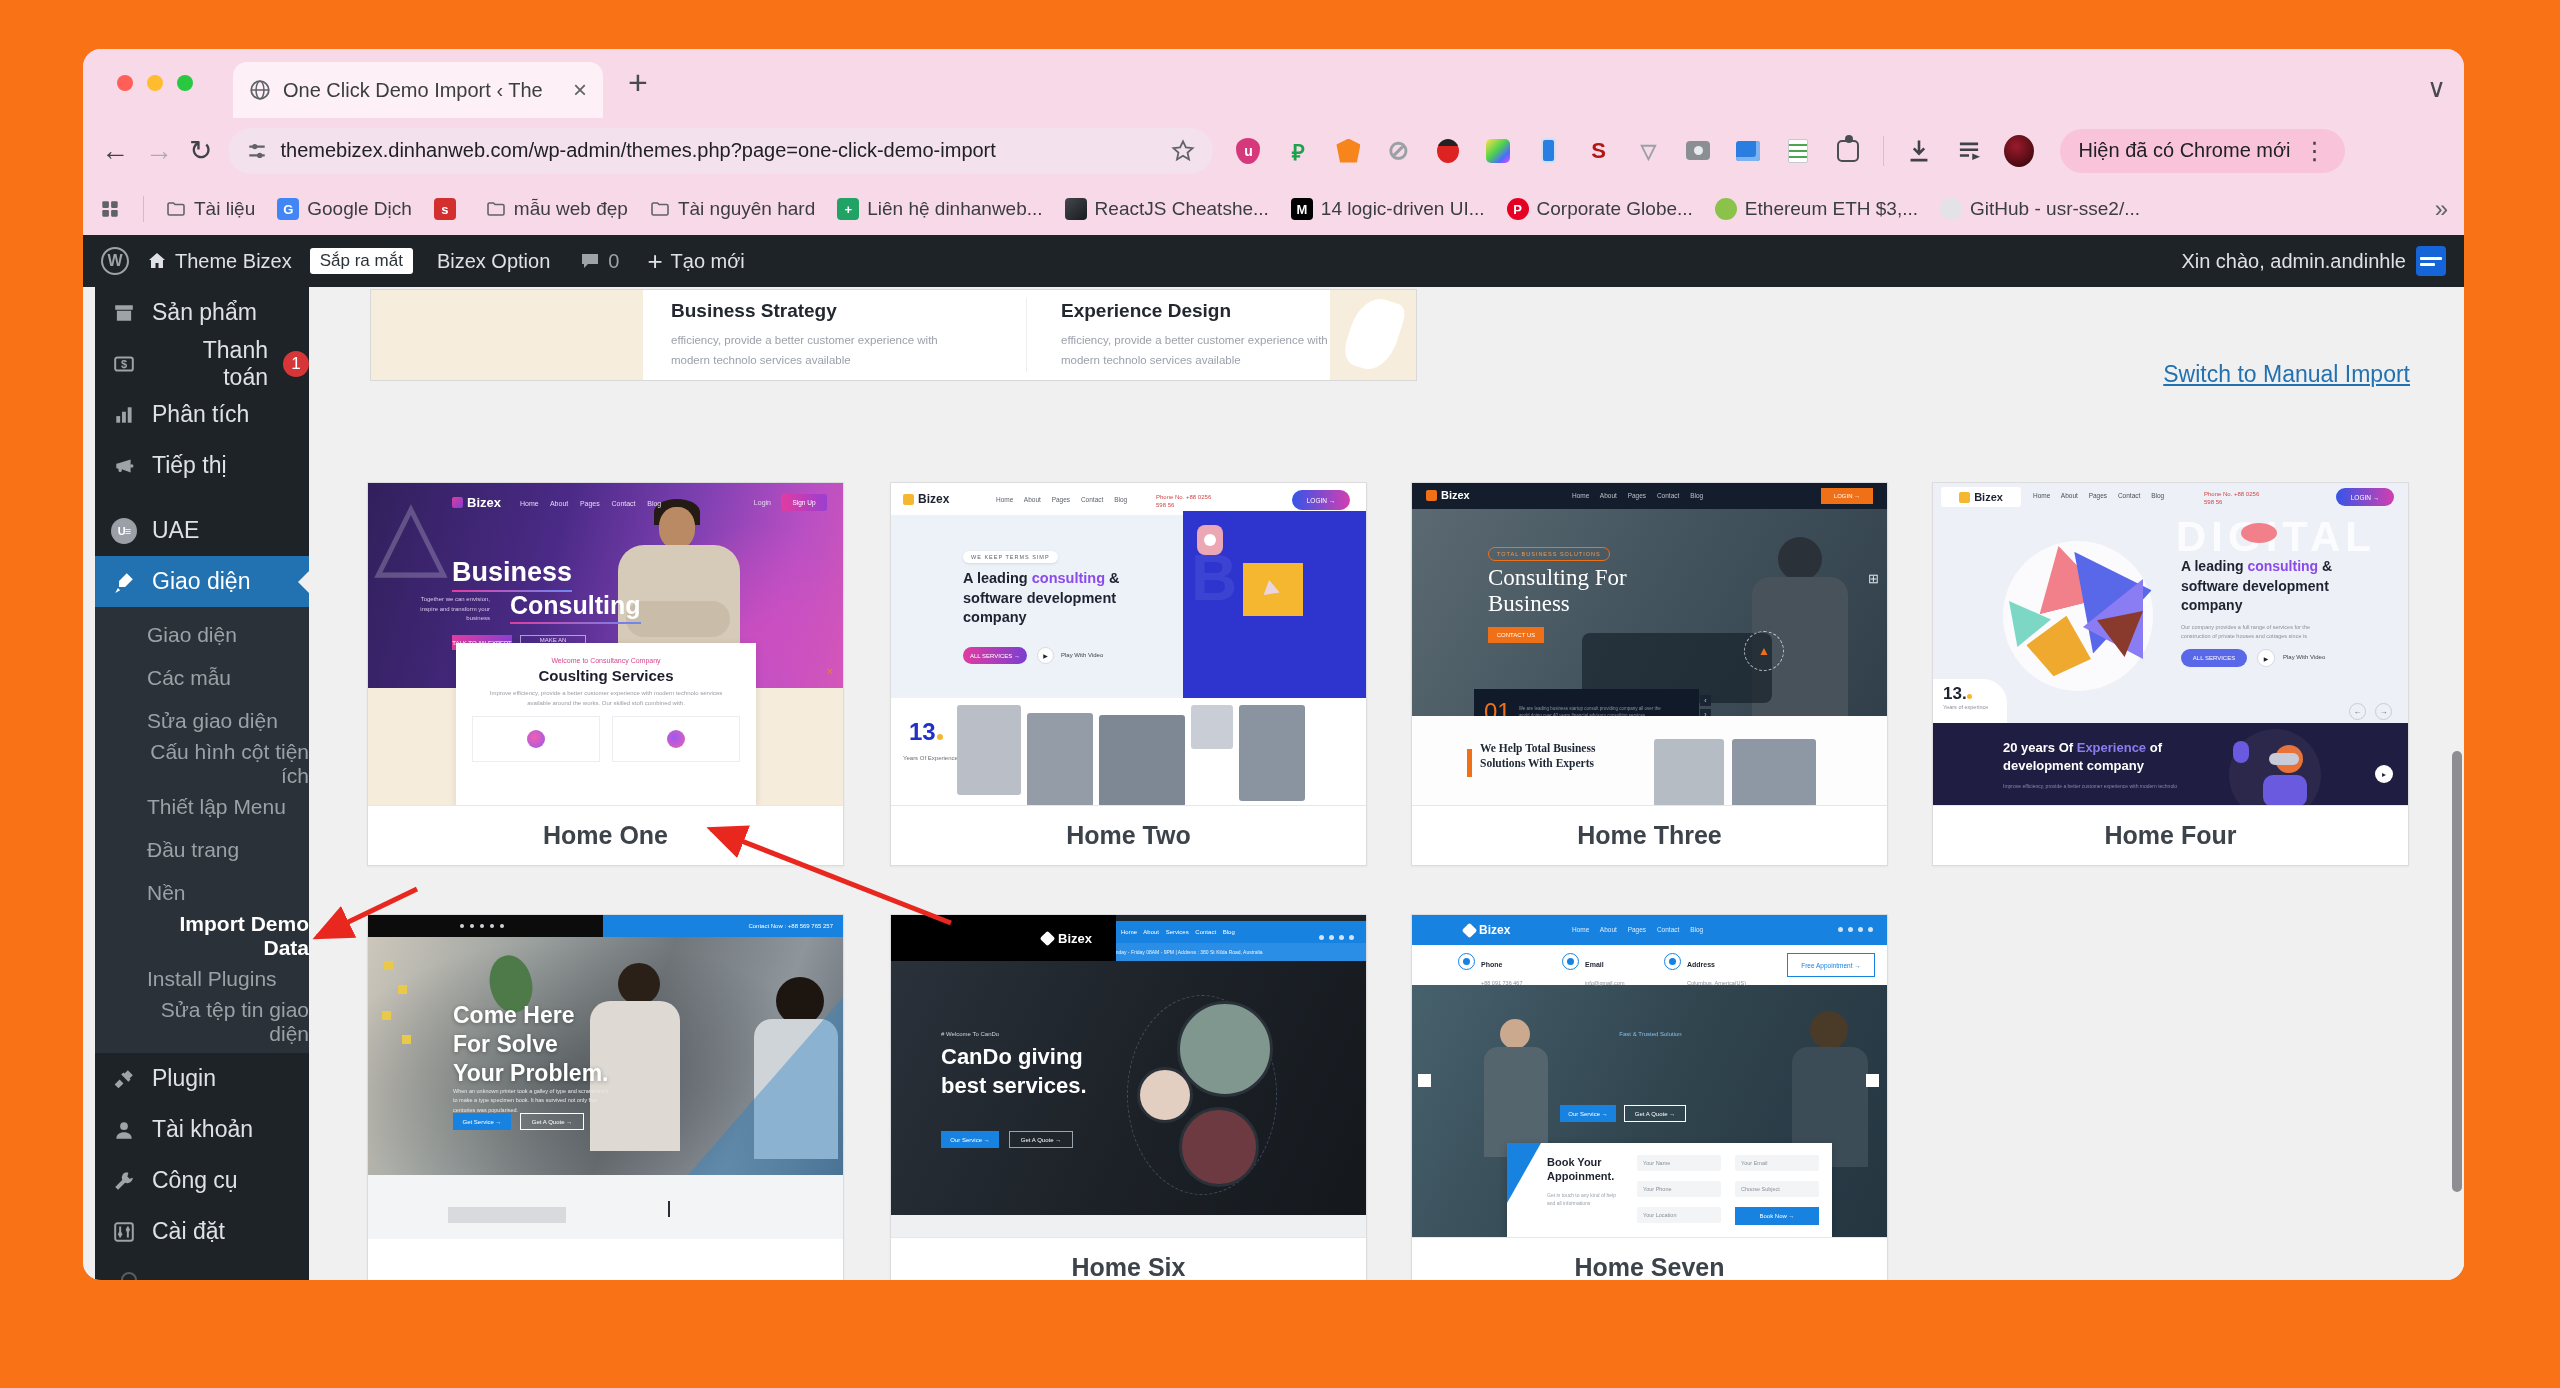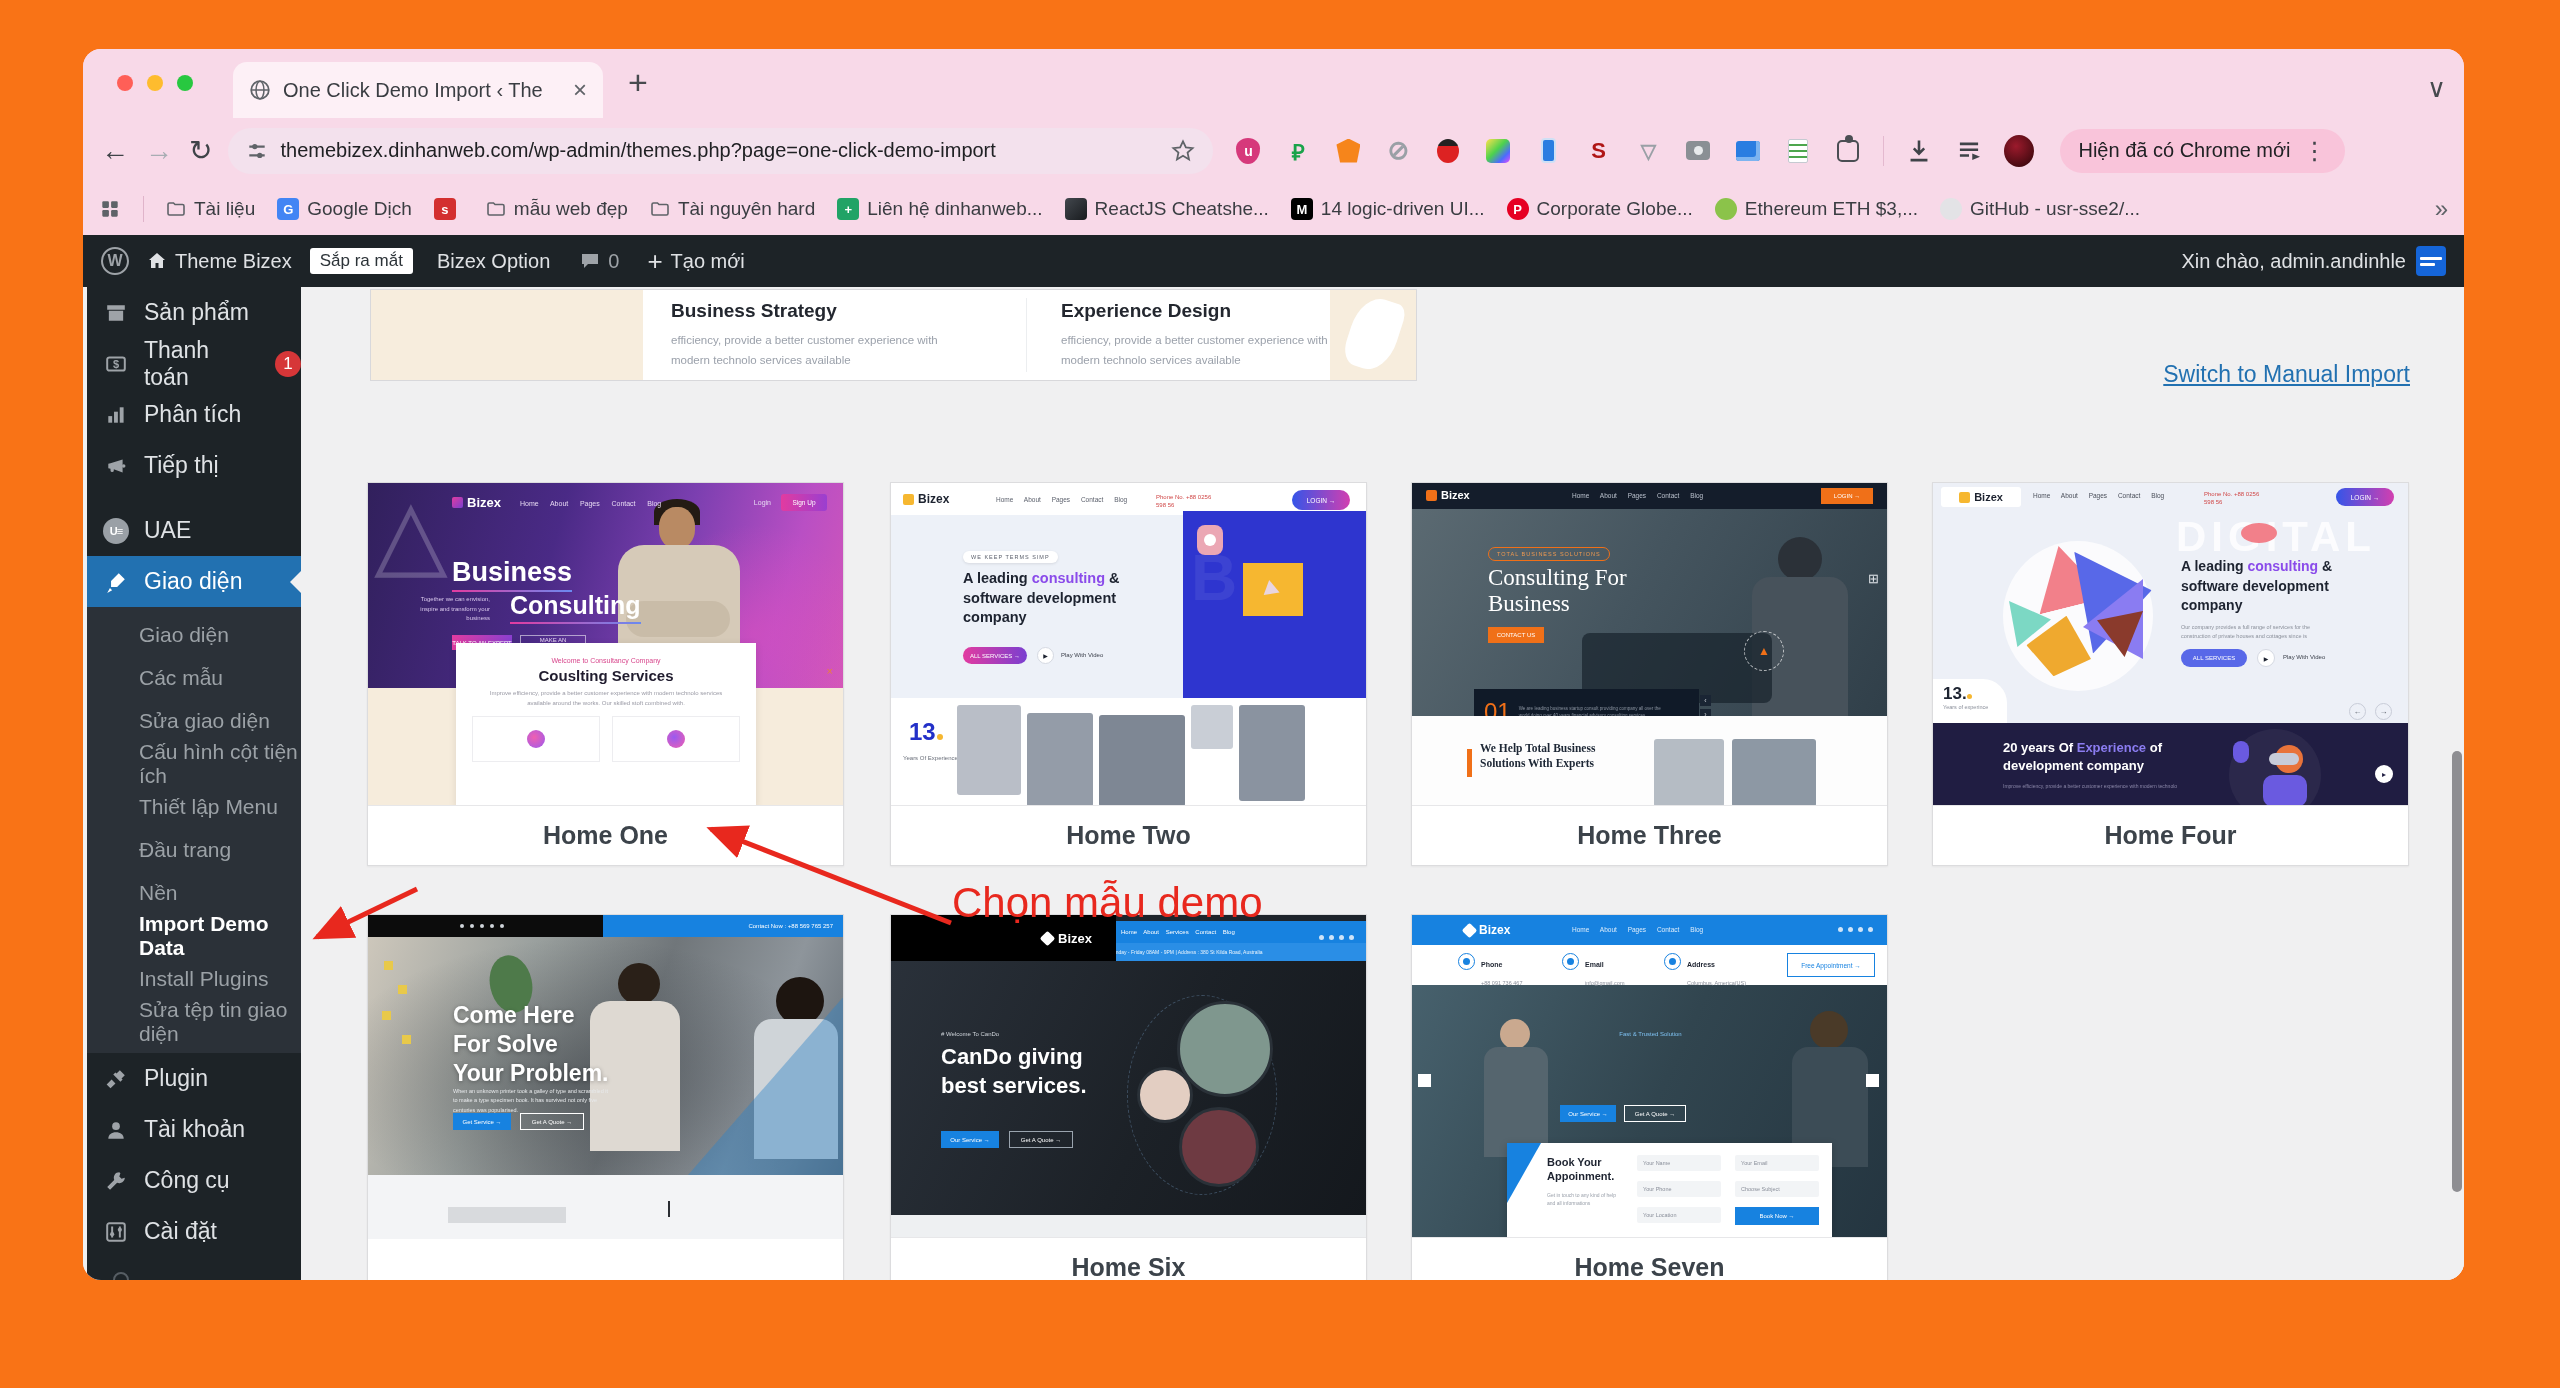--- a/index.html
+++ b/index.html
@@ -39,21 +39,21 @@
   .adminbar{display:flex;align-items:center;height:52px;background:#1d2327;padding:0 18px;gap:10px;color:#dfe1e4;font-size:20px;}
   .wplogo{width:28px;height:28px;border:2px solid #9ea3a8;border-radius:50%;display:flex;align-items:center;justify-content:center;color:#9ea3a8;font-size:16px;font-weight:bold;margin-right:8px;}
   .abitem{display:flex;align-items:center;gap:8px;}
   .abbadge{background:#fff;color:#2c3338;font-size:17px;padding:3px 10px;border-radius:3px;margin-left:8px;}
   .abspacer{flex:1;}
   .abavatar{width:30px;height:30px;border-radius:4px;background:#1565d8;display:flex;flex-direction:column;justify-content:center;gap:3px;padding:0 4px;}
   .abavatar i{display:block;height:3px;background:#fff;border-radius:1px;}
 
   
   .pagebody{position:absolute;top:238px;left:0;right:0;bottom:0;background:#f0f0f1;}
-  .sidebar{position:absolute;left:4px;top:0;bottom:0;width:214px;background:#1d2327;}
+  .sidebar{position:absolute;left:12px;top:0;bottom:0;width:214px;background:#1d2327;text-align:right;}
   .srow{height:51px;display:flex;align-items:center;padding-left:16px;gap:15px;font-size:23px;color:#dfe2e5;position:relative;}
   .sic{width:26px;height:26px;display:flex;align-items:center;justify-content:center;}
   .sic svg{width:22px;height:22px;fill:#9ea3a8;}
   .srow.active{background:#2271b1;color:#fff;}
   .srow.active .sic svg{fill:#fff;}
   .srow.active::after{content:"";position:absolute;right:0;top:50%;transform:translateY(-50%);border-top:11px solid transparent;border-bottom:11px solid transparent;border-right:11px solid #f0f0f1;}
   .sbadge{min-width:26px;height:26px;border-radius:50%;background:#d63638;color:#fff;font-size:17px;display:flex;align-items:center;justify-content:center;}
   .sgap{height:14px;}
   .uaeic{width:26px;height:26px;border-radius:50%;background:#9aa0a6;color:#fff;font-size:11px;font-weight:bold;display:flex;align-items:center;justify-content:center;letter-spacing:-1px;}
   .submenu{background:#2b3138;padding:6px 0 10px;}
@@ -862,21 +862,20 @@
             <span class="p7field" style="left:228px;top:38px;">Choose Subject</span>
             <span class="p7field" style="left:130px;top:64px;">Your Location</span>
             <span class="p7fbtn mbtn">Book Now →</span>
           </div>
         </div>
         <div class="card-label">
               <span>Home Seven</span>
             </div>
       </div>
 
-      <div class="annotation">Chọn mẫu demo</div>
 
       <div class="scrollthumb"></div>
     </div>
 
     <svg class="arrowsvg" viewBox="0 0 2381 993">
       <defs>
         <marker id="arr" markerWidth="9" markerHeight="8" refX="7" refY="3.5" orient="auto">
           <path d="M0,0 L8,3.5 L0,7 z" fill="#e8281e"></path>
         </marker>
       </defs>

